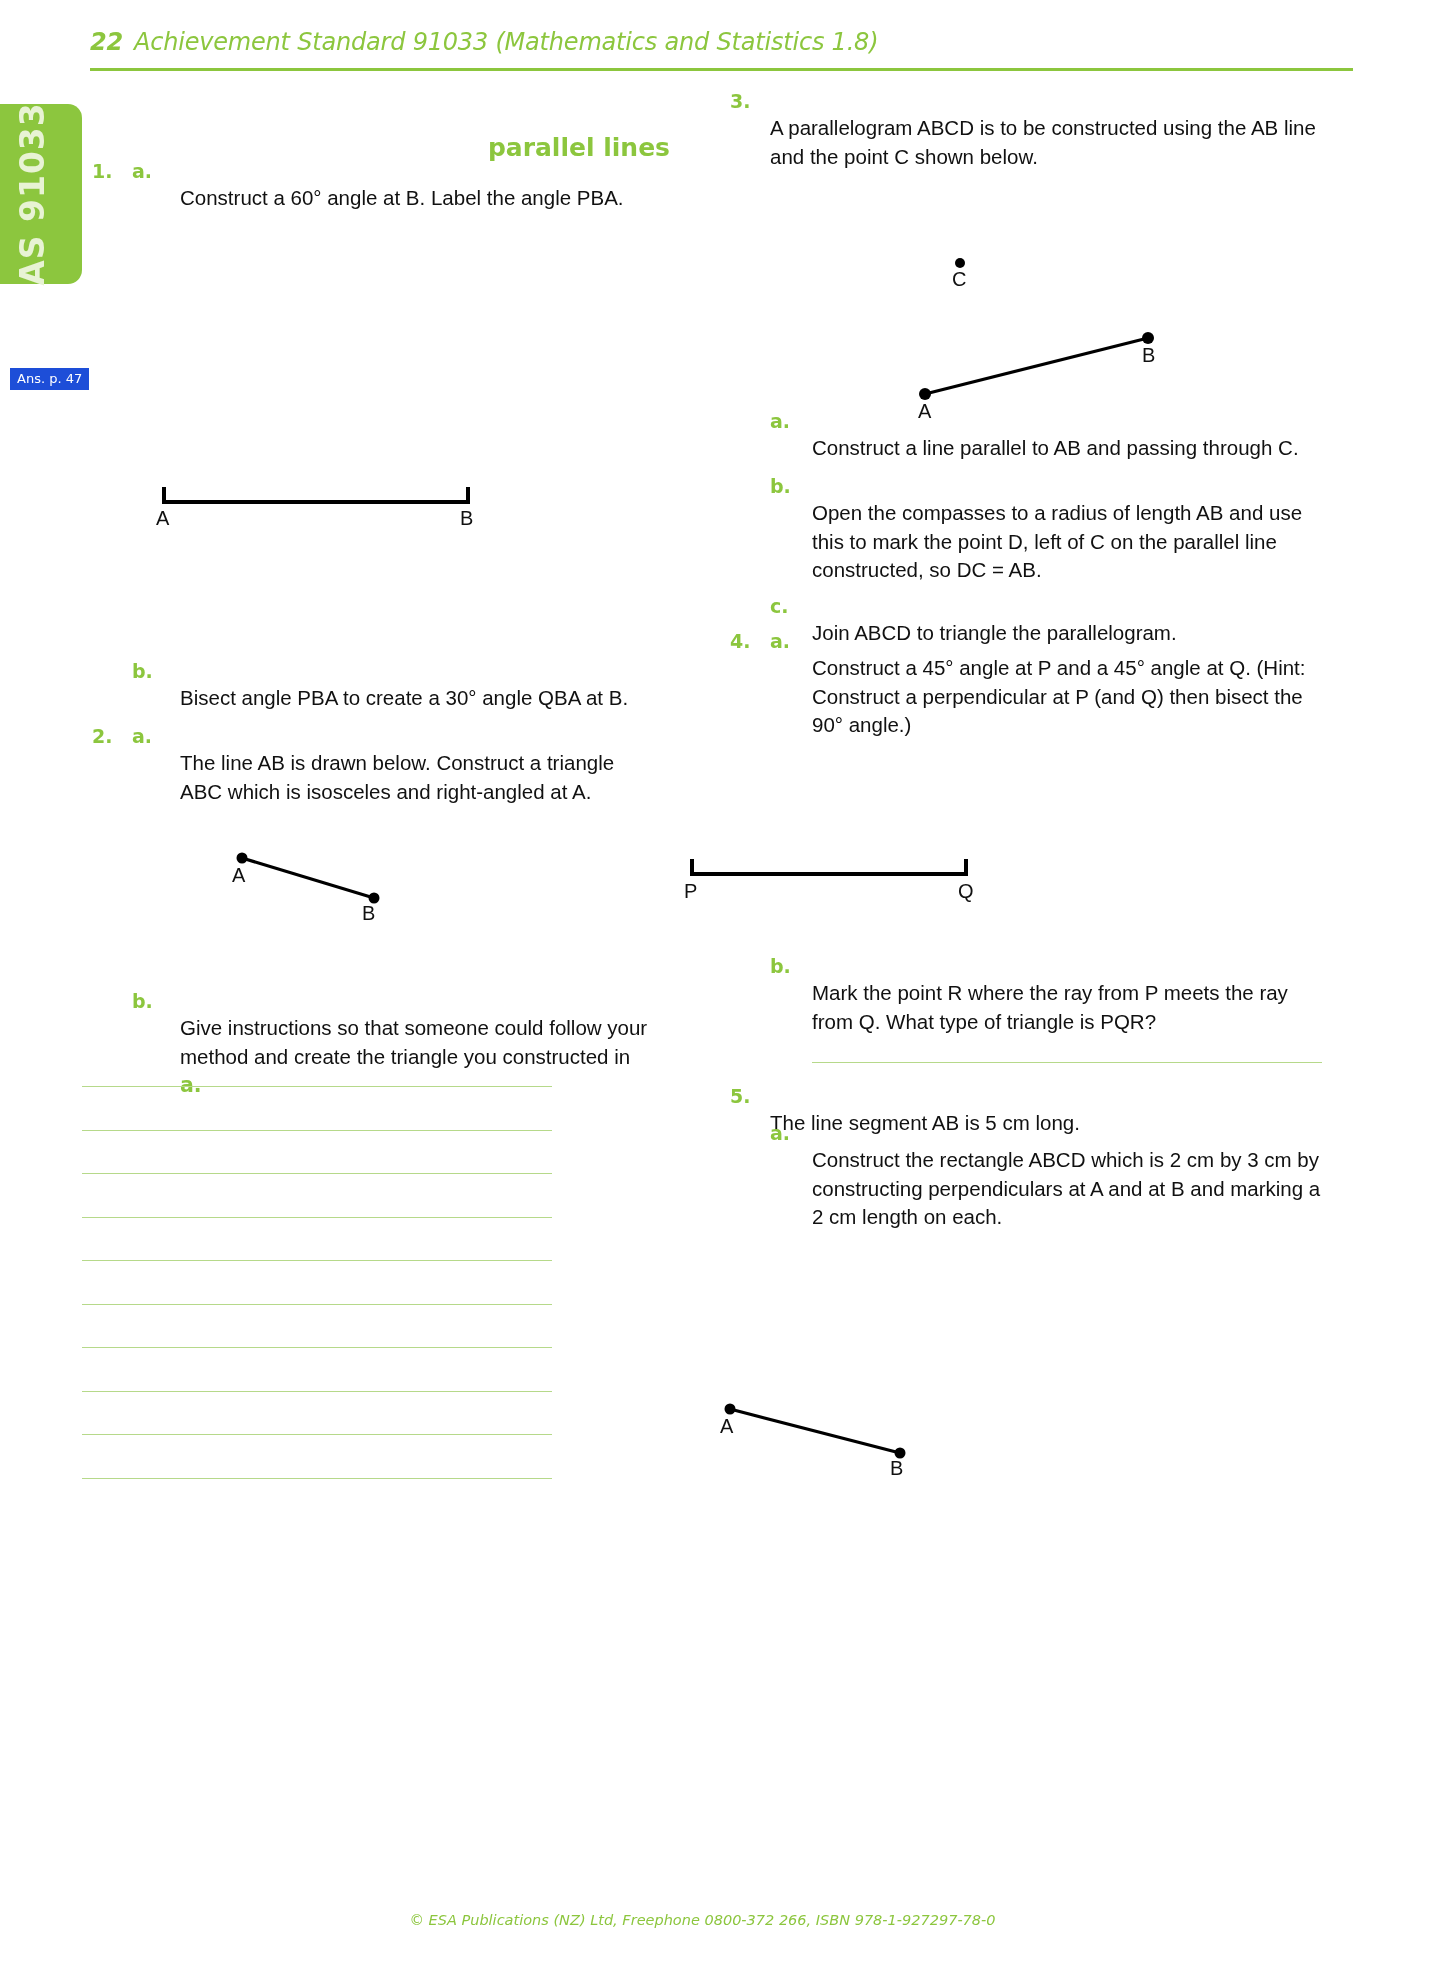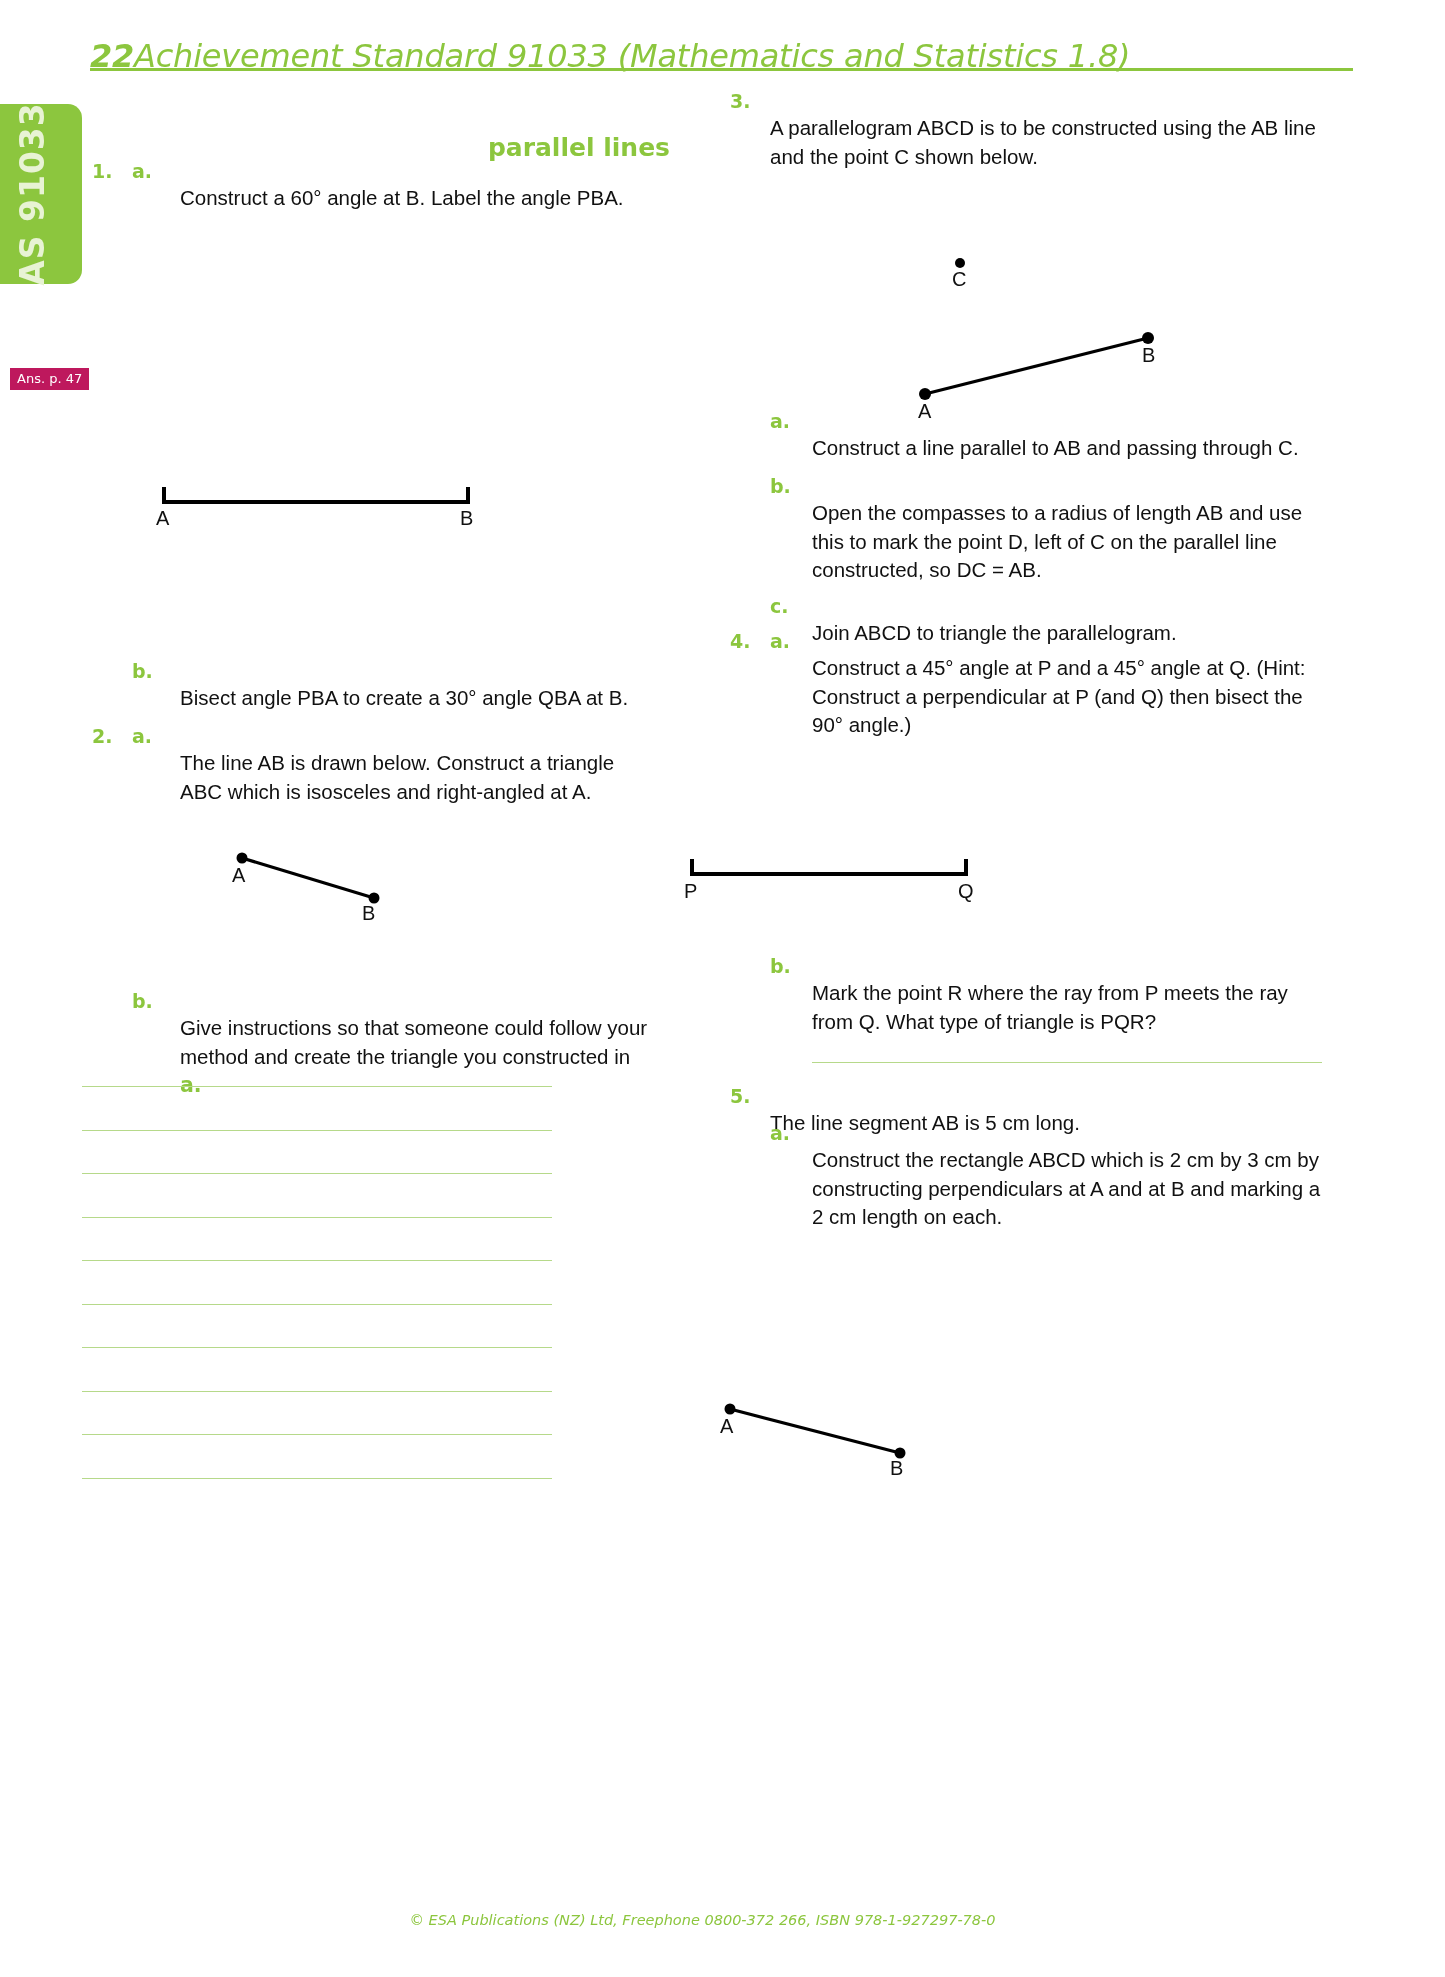--- a/index.html
+++ b/index.html
@@ -29,25 +29,24 @@
     left: 0;
     top: 40px;
     width: 1263px;
     height: 3px;
     background: #8cc63e;
   }
   .hdr-text {
     font-family: "DejaVu Sans", sans-serif;
     font-style: italic;
     font-weight: bold;
-    font-size: 32px;
+    font-size: 24px;
     color: #8cc63e;
     letter-spacing: -0.2px;
     white-space: nowrap;
-    margin-top: 9px;
   }
   #page-number {
     position: absolute;
     left: 0;
     top: 0;
   }
   #header-title {
     position: absolute;
     left: 44px;
     top: 0;
@@ -76,21 +75,21 @@
     font-family: "DejaVu Sans", sans-serif;
     font-weight: bold;
     font-size: 33px;
     color: #e8f3d4;
     letter-spacing: 1px;
   }
   #ans-badge {
     position: absolute;
     left: 10px;
     top: 368px;
-    background: #be185d;
+    background: #1d4ed8;
     color: #ffffff;
     font-family: "DejaVu Sans", sans-serif;
     font-size: 13px;
     font-weight: normal;
     padding: 3px 7px 4px 7px;
     white-space: nowrap;
   }
 
   
   #col-left {

